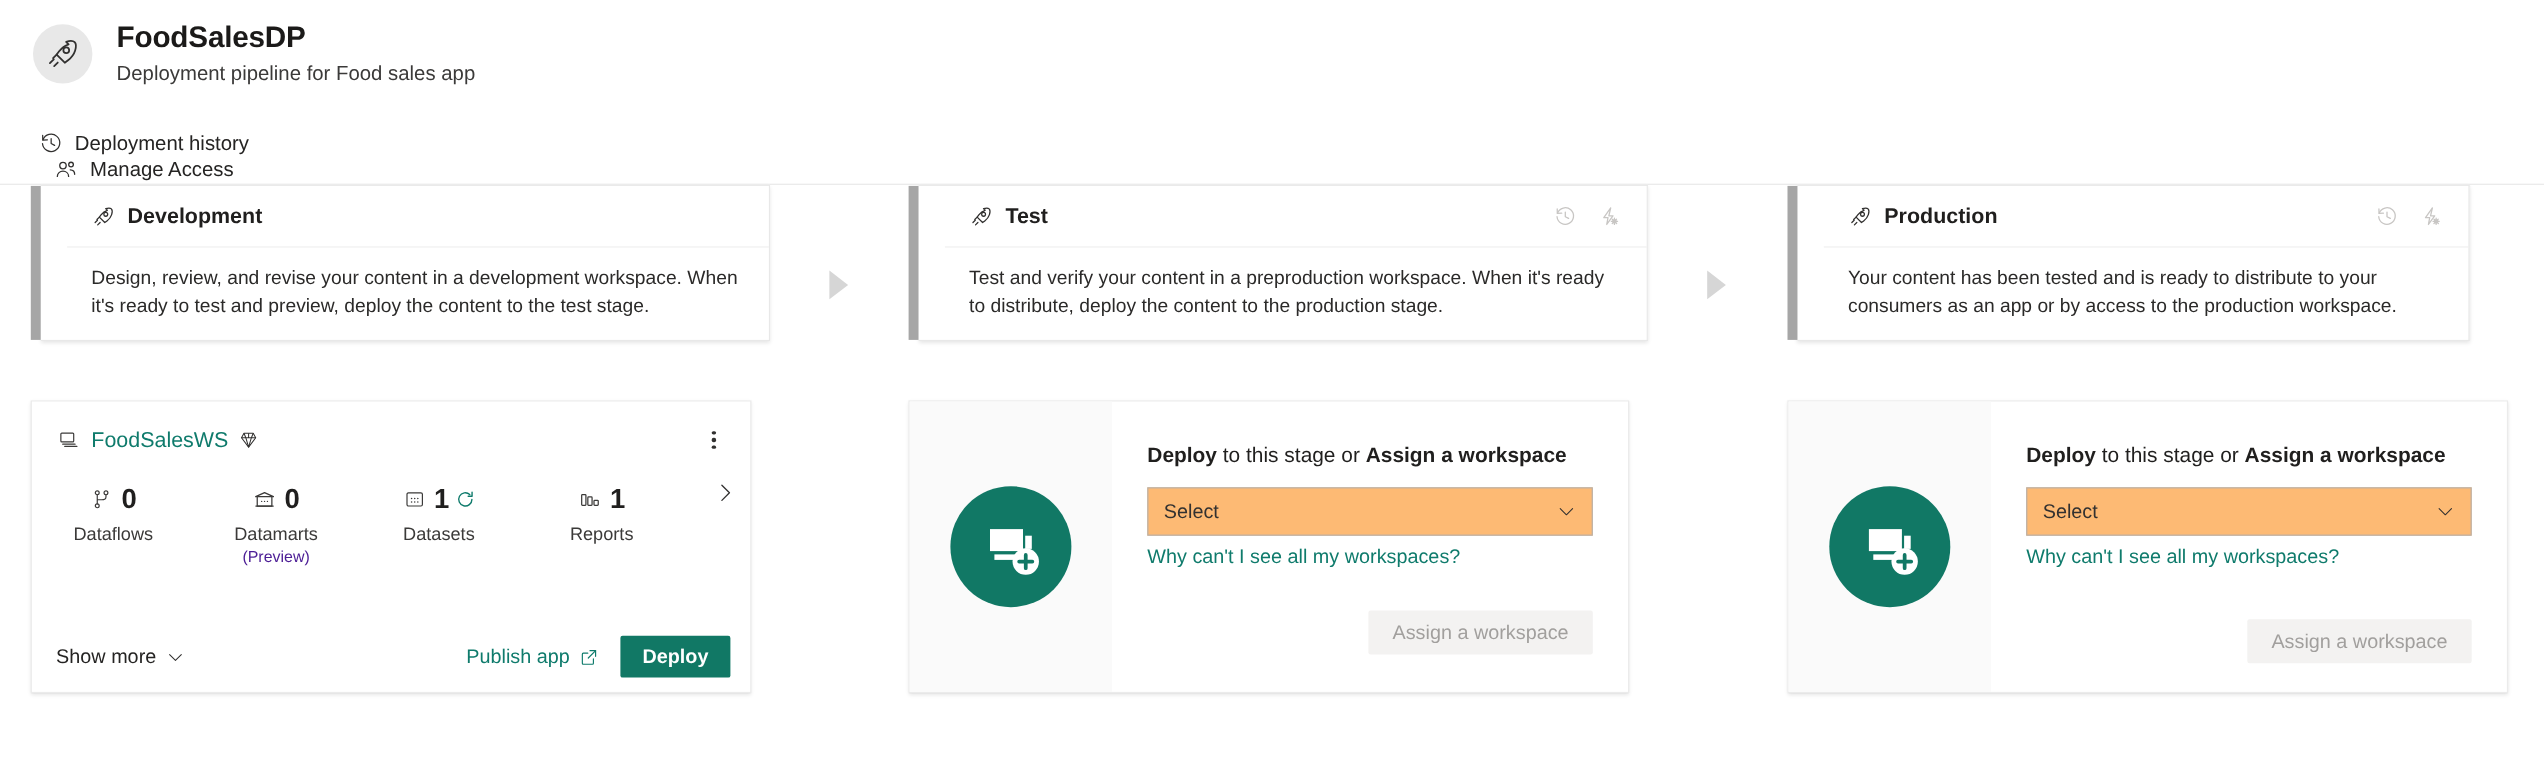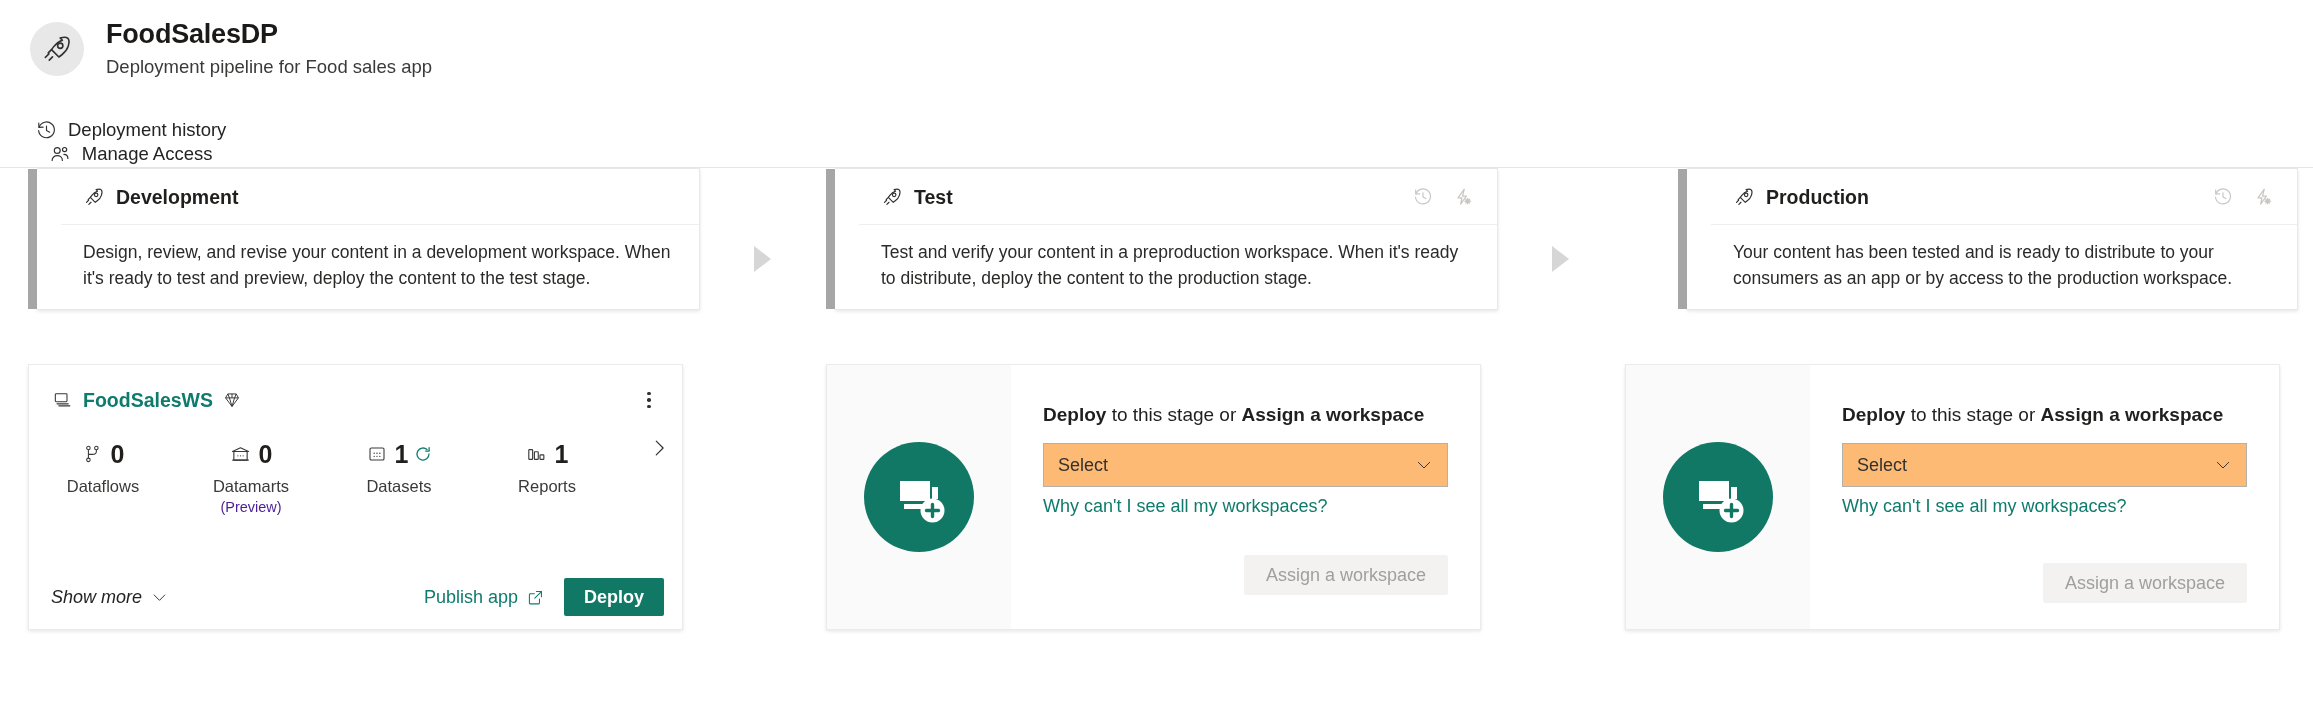--- a/index.html
+++ b/index.html
@@ -107,21 +107,21 @@
     width: 2313px;
   }
 
   .stage-col {
     position: absolute;
     top: 0;
     width: 672px;
   }
   .stage-col.c0 { left: 28px; }
   .stage-col.c1 { left: 826px; }
-  .stage-col.c2 { left: 1678px; width: 620px; }
+  .stage-col.c2 { left: 1625px; width: 620px; }
 
   .arrow {
     position: absolute;
     top: 78px;
     width: 0; height: 0;
     border-top: 13px solid transparent;
     border-bottom: 13px solid transparent;
     border-left: 17px solid #d6d6d6;
   }
   .arrow.a0 { left: 754px; }
@@ -196,21 +196,21 @@
     box-sizing: border-box;
   }
   .ws-head {
     display: flex;
     align-items: center;
     padding: 22px 20px 0 22px;
   }
   .ws-icon { width: 22px; height: 22px; flex:none; display:flex; align-items:center; justify-content:center;}
   .ws-name {
     font-size: 19.5px;
-    font-weight: 700;
+    font-weight: 400;
     color: #0f7b6c;
     margin-left: 10px;
     line-height: 22px;
     cursor: pointer;
   }
   .ws-diamond { margin-left: 9px; width: 19px; height: 19px; display:flex; align-items:center; justify-content:center;}
   .ws-more {
     margin-left: auto;
     width: 26px; height: 26px;
     display: flex; flex-direction: column; align-items: center; justify-content: center;
@@ -277,21 +277,20 @@
     align-items: center;
     padding: 0 18px 0 22px;
   }
   .show-more {
     display: flex;
     align-items: center;
     font-size: 18px;
     color: #252423;
     cursor: pointer;
     line-height: 22px;
-    font-style: italic;
   }
   .show-more .chev { margin-left: 9px; display:flex; align-items:center;}
   .publish-app {
     margin-left: auto;
     display: flex;
     font-size: 18px;
     color: #0f7b6c;
     cursor: pointer;
     line-height: 22px;
   }

